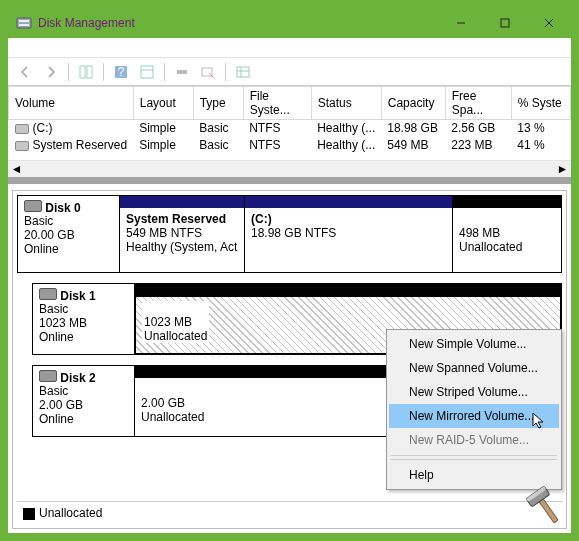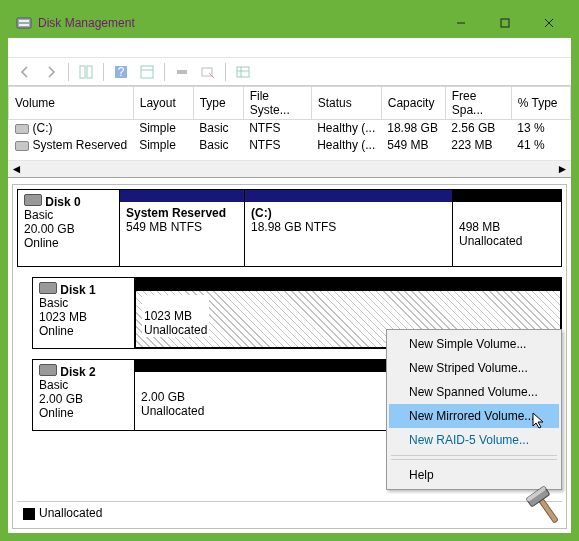--- a/index.html
+++ b/index.html
@@ -10,21 +10,21 @@
 .disk-icon-svg { width: 16px; height: 16px; }
 .titlebar .title { flex: 1; font-size: 12px; }
 .winbtn { width: 44px; height: 28px; display: flex; align-items: center; justify-content: center; color: #222; }
 .winbtn svg { width: 10px; height: 10px; }
 .menubar { height: 20px; background: #fff; padding: 16px 8px 0; display: flex; gap: 14px; border-bottom: 1px solid #e5e5e5; }
 .menubar span { font-size: 12px; line-height: 18px; }
 .toolbar { height: 28px; background: #fff; padding: 2px 6px; display: flex; align-items: center; gap: 4px; border-bottom: 1px solid #ccc; }
 .tbtn { width: 22px; height: 22px; display: flex; align-items: center; justify-content: center; border: 1px solid transparent; opacity: 0.55; }
 .tbtn svg { width: 16px; height: 16px; }
 .tsep { width: 1px; height: 18px; background: #ccc; margin: 0 2px; }
-.volume-pane { border-bottom: 1px solid #a3a3a3; }
+.volume-pane { border-bottom: 7px solid #a3a3a3; }
 .vtable { width: 100%; border-collapse: collapse; }
 .vtable th { text-align: left; font-weight: 400; background: #fff; border: 1px solid #d9d9d9; padding: 2px 6px; font-size: 12px; height: 20px; }
 .vtable td { padding: 1px 6px; font-size: 12px; height: 17px; white-space: nowrap; }
 .vol-icon { display: inline-block; width: 14px; height: 10px; background: #c7c7c7; border: 1px solid #888; border-radius: 2px; margin-right: 4px; vertical-align: middle; }
 .hscroll { height: 17px; background: #f0f0f0; display: flex; align-items: center; border-top: 1px solid #e5e5e5; }
 .hscroll .arrow { width: 17px; height: 17px; display: flex; align-items: center; justify-content: center; }
 .hscroll .track { flex: 1; }
 .graphical { flex: 1; background: #fff; padding: 6px 4px 4px; overflow: hidden; }
 .gwrap { border: 1px solid #bdbdbd; padding: 4px; height: 100%; display: flex; flex-direction: column; }
 .disk-row { display: flex; border: 1px solid #000; margin-bottom: 10px; height: 78px; }
@@ -39,21 +39,21 @@
 .part .stripe { position: absolute; top: 0; left: 0; right: 0; height: 12px; }
 .stripe.navy { background: #17177a; }
 .stripe.black { background: #000; }
 .part .body { margin-top: 12px; font-size: 12px; line-height: 14px; }
 .part b { font-weight: 700; }
 .hatched { background: repeating-linear-gradient(45deg,#fff,#fff 4px,#c2c2c2 4px,#c2c2c2 5px); }
 .legend { padding: 4px 6px; display: flex; gap: 12px; align-items: center; border-top: 1px solid #ccc; font-size: 12px; }
 .lg-sw { width: 12px; height: 12px; display: inline-block; vertical-align: middle; margin-right: 4px; }
 .context-menu { position: absolute; left: 386px; top: 329px; width: 176px; background: #f0f0f0; border: 1px solid #999; box-shadow: 2px 2px 3px rgba(0,0,0,0.25); padding: 2px; }
 .context-menu .mi { padding: 5px 12px 5px 20px; font-size: 12px; color: #000; }
-.context-menu .mi.dis { color: #0369a1; }
+.context-menu .mi.dis { color: #737373; }
 .context-menu .mi.hl { background: #91c9f7; }
 .context-menu .msep { height: 1px; background: #ccc; margin: 3px 2px; }
 .cursor { position: absolute; left: 532px; top: 412px; pointer-events: none; }
 .hammer { position: absolute; right: 8px; bottom: 8px; pointer-events: none; opacity: 0.9; }
 </style>
 </head>
 <body>
 
 <div class="window">
   <div class="titlebar">
@@ -147,21 +147,21 @@
     <table class="vtable">
       <thead>
           <tr>
         <th style="width:120px">Volume</th>
         <th style="width:60px">Layout</th>
         <th style="width:50px">Type</th>
         <th style="width:68px">File Syste...</th>
         <th style="width:70px">Status</th>
         <th style="width:64px">Capacity</th>
         <th style="width:66px">Free Spa...</th>
-        <th>% Type</th>
+        <th>% Syste</th>
       </tr>
         </thead>
       <tbody>
         <tr>
           <td><span class="vol-icon"></span><span>(C:)</span></td>
           <td>Simple</td>
           <td>Basic</td>
           <td>NTFS</td>
           <td>Healthy (...</td>
           <td>18.98 GB</td>
@@ -196,21 +196,21 @@
       <div class="disk-row">
         <div class="disk-head">
           <span class="drv"></span> <b>Disk 0</b>
           <div>Basic</div>
           <div>20.00 GB</div>
           <div>Online</div>
         </div>
         <div class="parts">
           <div class="part" style="width:124px">
             <div class="stripe navy"></div>
-            <div class="body"><b>System Reserved</b><br><span>549 MB NTFS</span><br></div>
+            <div class="body"><b>System Reserved</b><br><span>549 MB NTFS</span><br><span>Healthy (System, Act</span></div>
           </div>
           <div class="part" style="width:208px">
             <div class="stripe navy"></div>
             <div class="body"><b>(C:)</b><br><span>18.98 GB NTFS</span><br></div>
           </div>
           <div class="part" style="flex:1">
             <div class="stripe black"></div>
             <div class="body"><br><span>498 MB</span><br><span>Unallocated</span></div>
           </div>
         </div>
@@ -248,22 +248,22 @@
 
       <div class="legend" style="margin-top:auto">
         <span><span class="lg-sw" style="background:#000"></span><span>Unallocated</span></span>
       </div>
     </div>
   </div>
 </div>
 
 <div class="context-menu">
   <div class="mi">New Simple Volume...</div>
+  <div class="mi">New Spanned Volume...</div>
   <div class="mi">New Striped Volume...</div>
-  <div class="mi">New Spanned Volume...</div>
   <div class="mi hl">New Mirrored Volume...</div>
   <div class="mi dis">New RAID-5 Volume...</div>
   <div class="msep"></div>
   <div class="msep"></div>
   <div class="mi">Help</div>
 </div>
 
 <svg class="cursor" width="18" height="18">
     <path d="M1 1 L1 14 L4 11 L7 16 L9 15 L6 10 L11 10 Z" fill="#fff" stroke="#000" stroke-width="1"></path>
   </svg>

